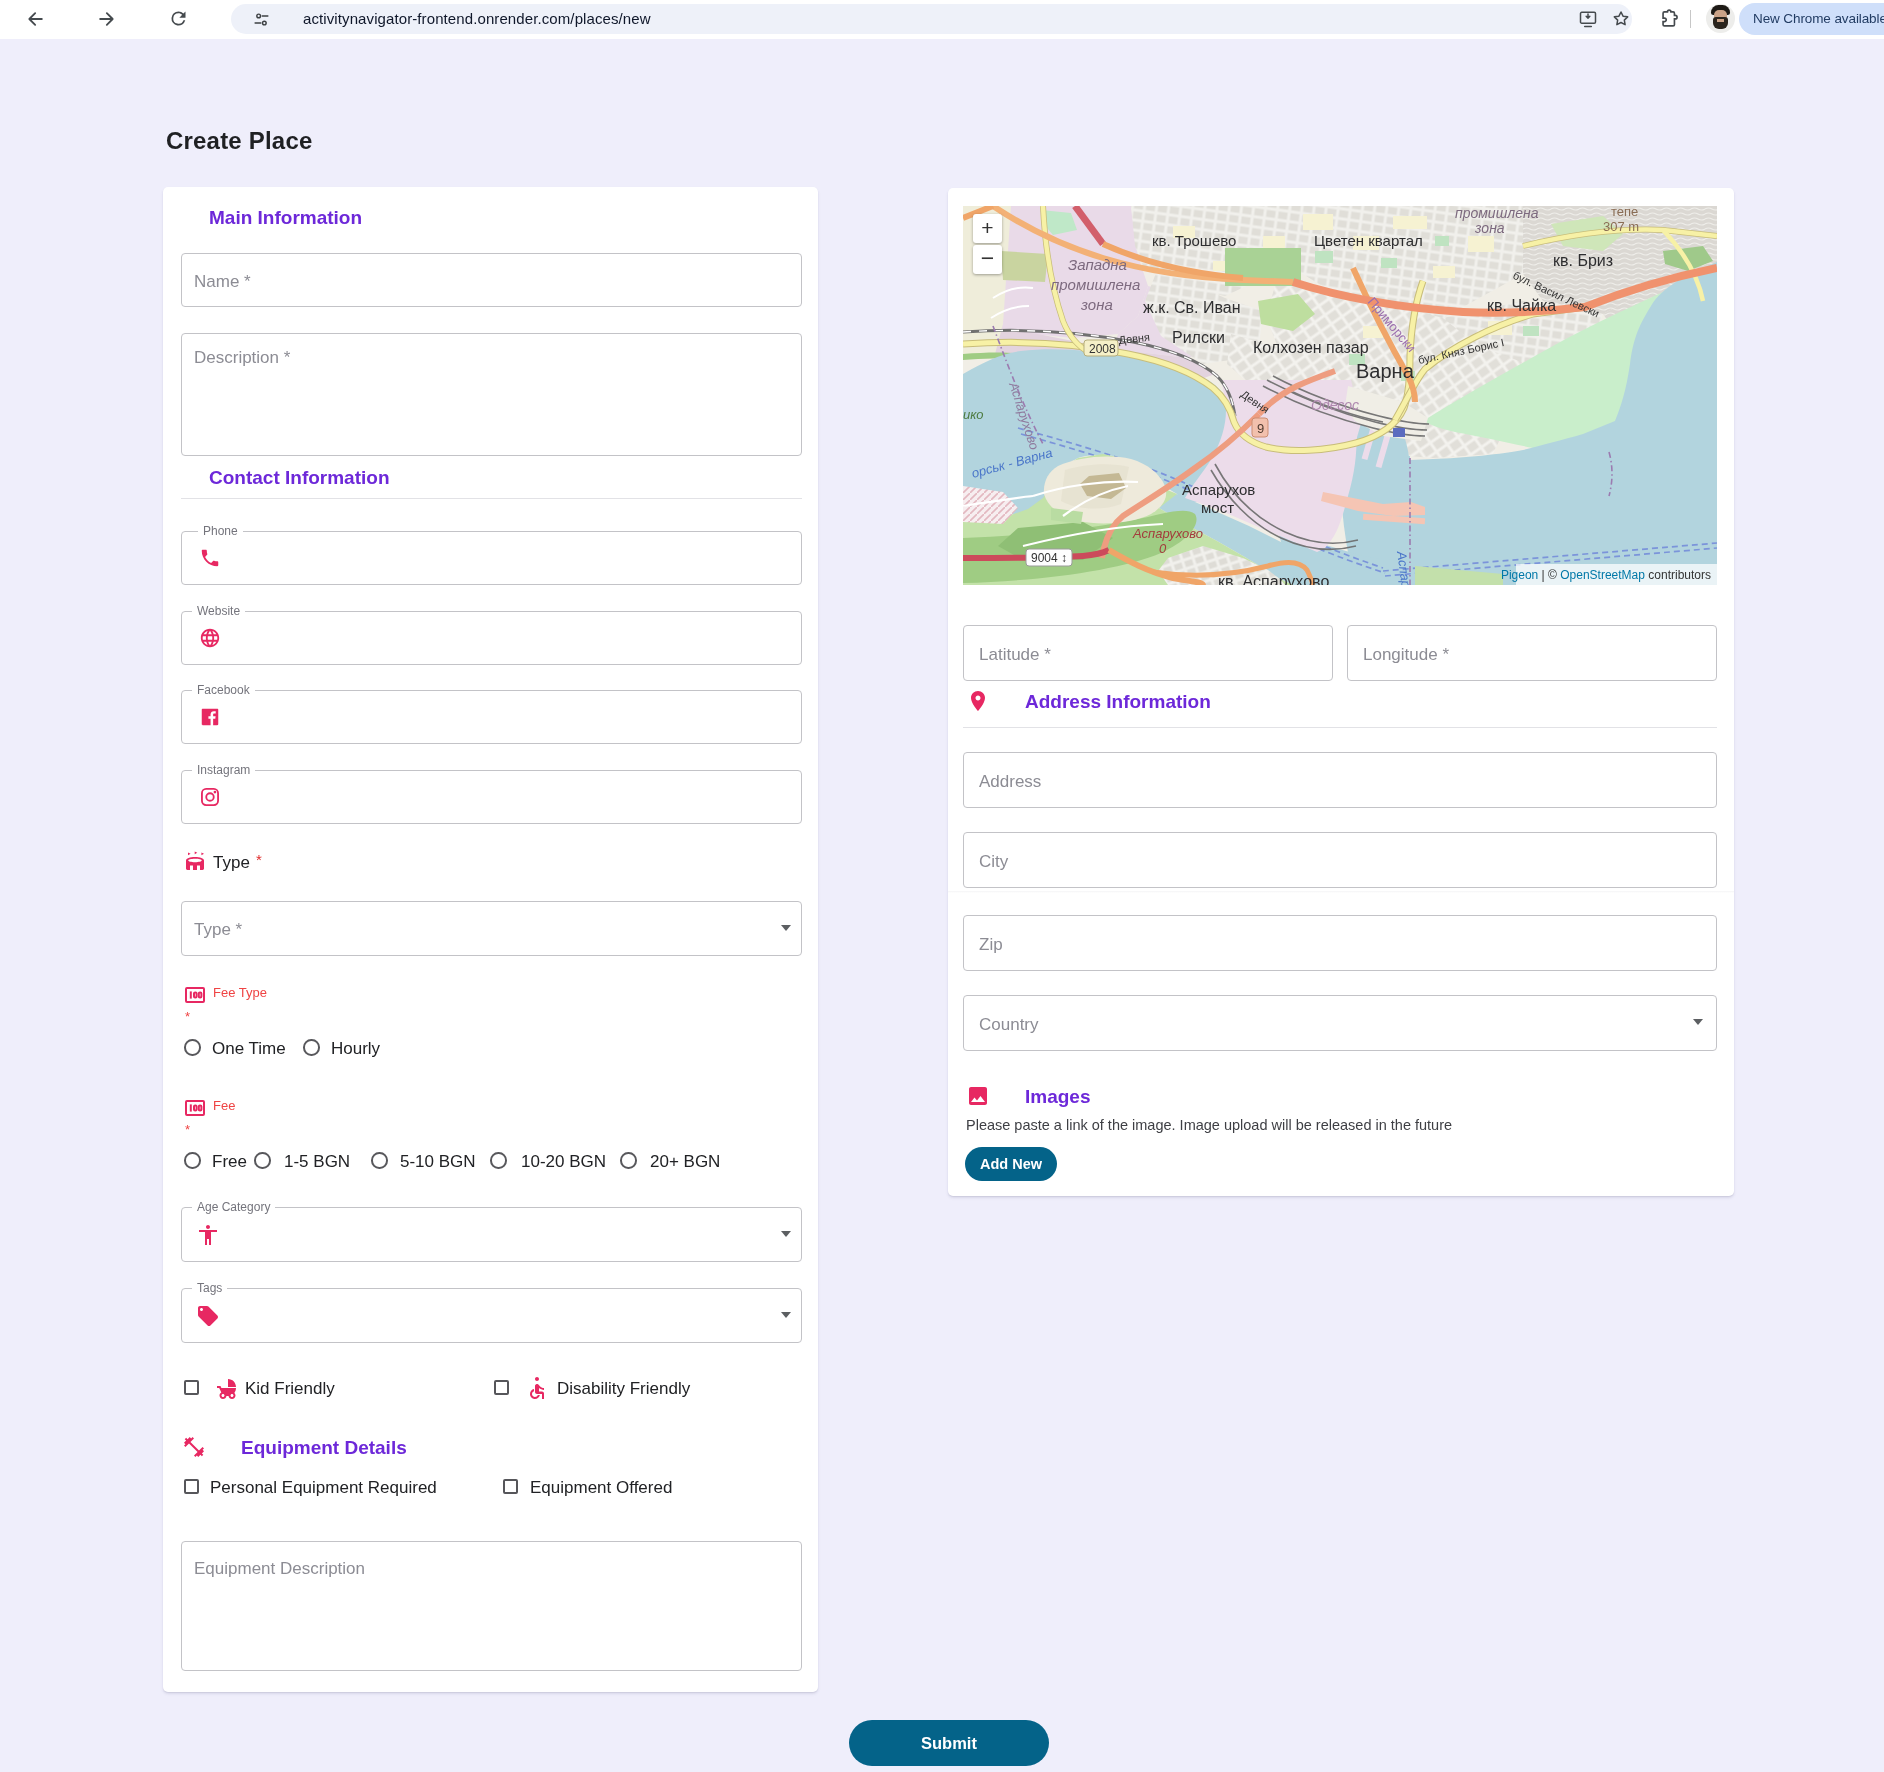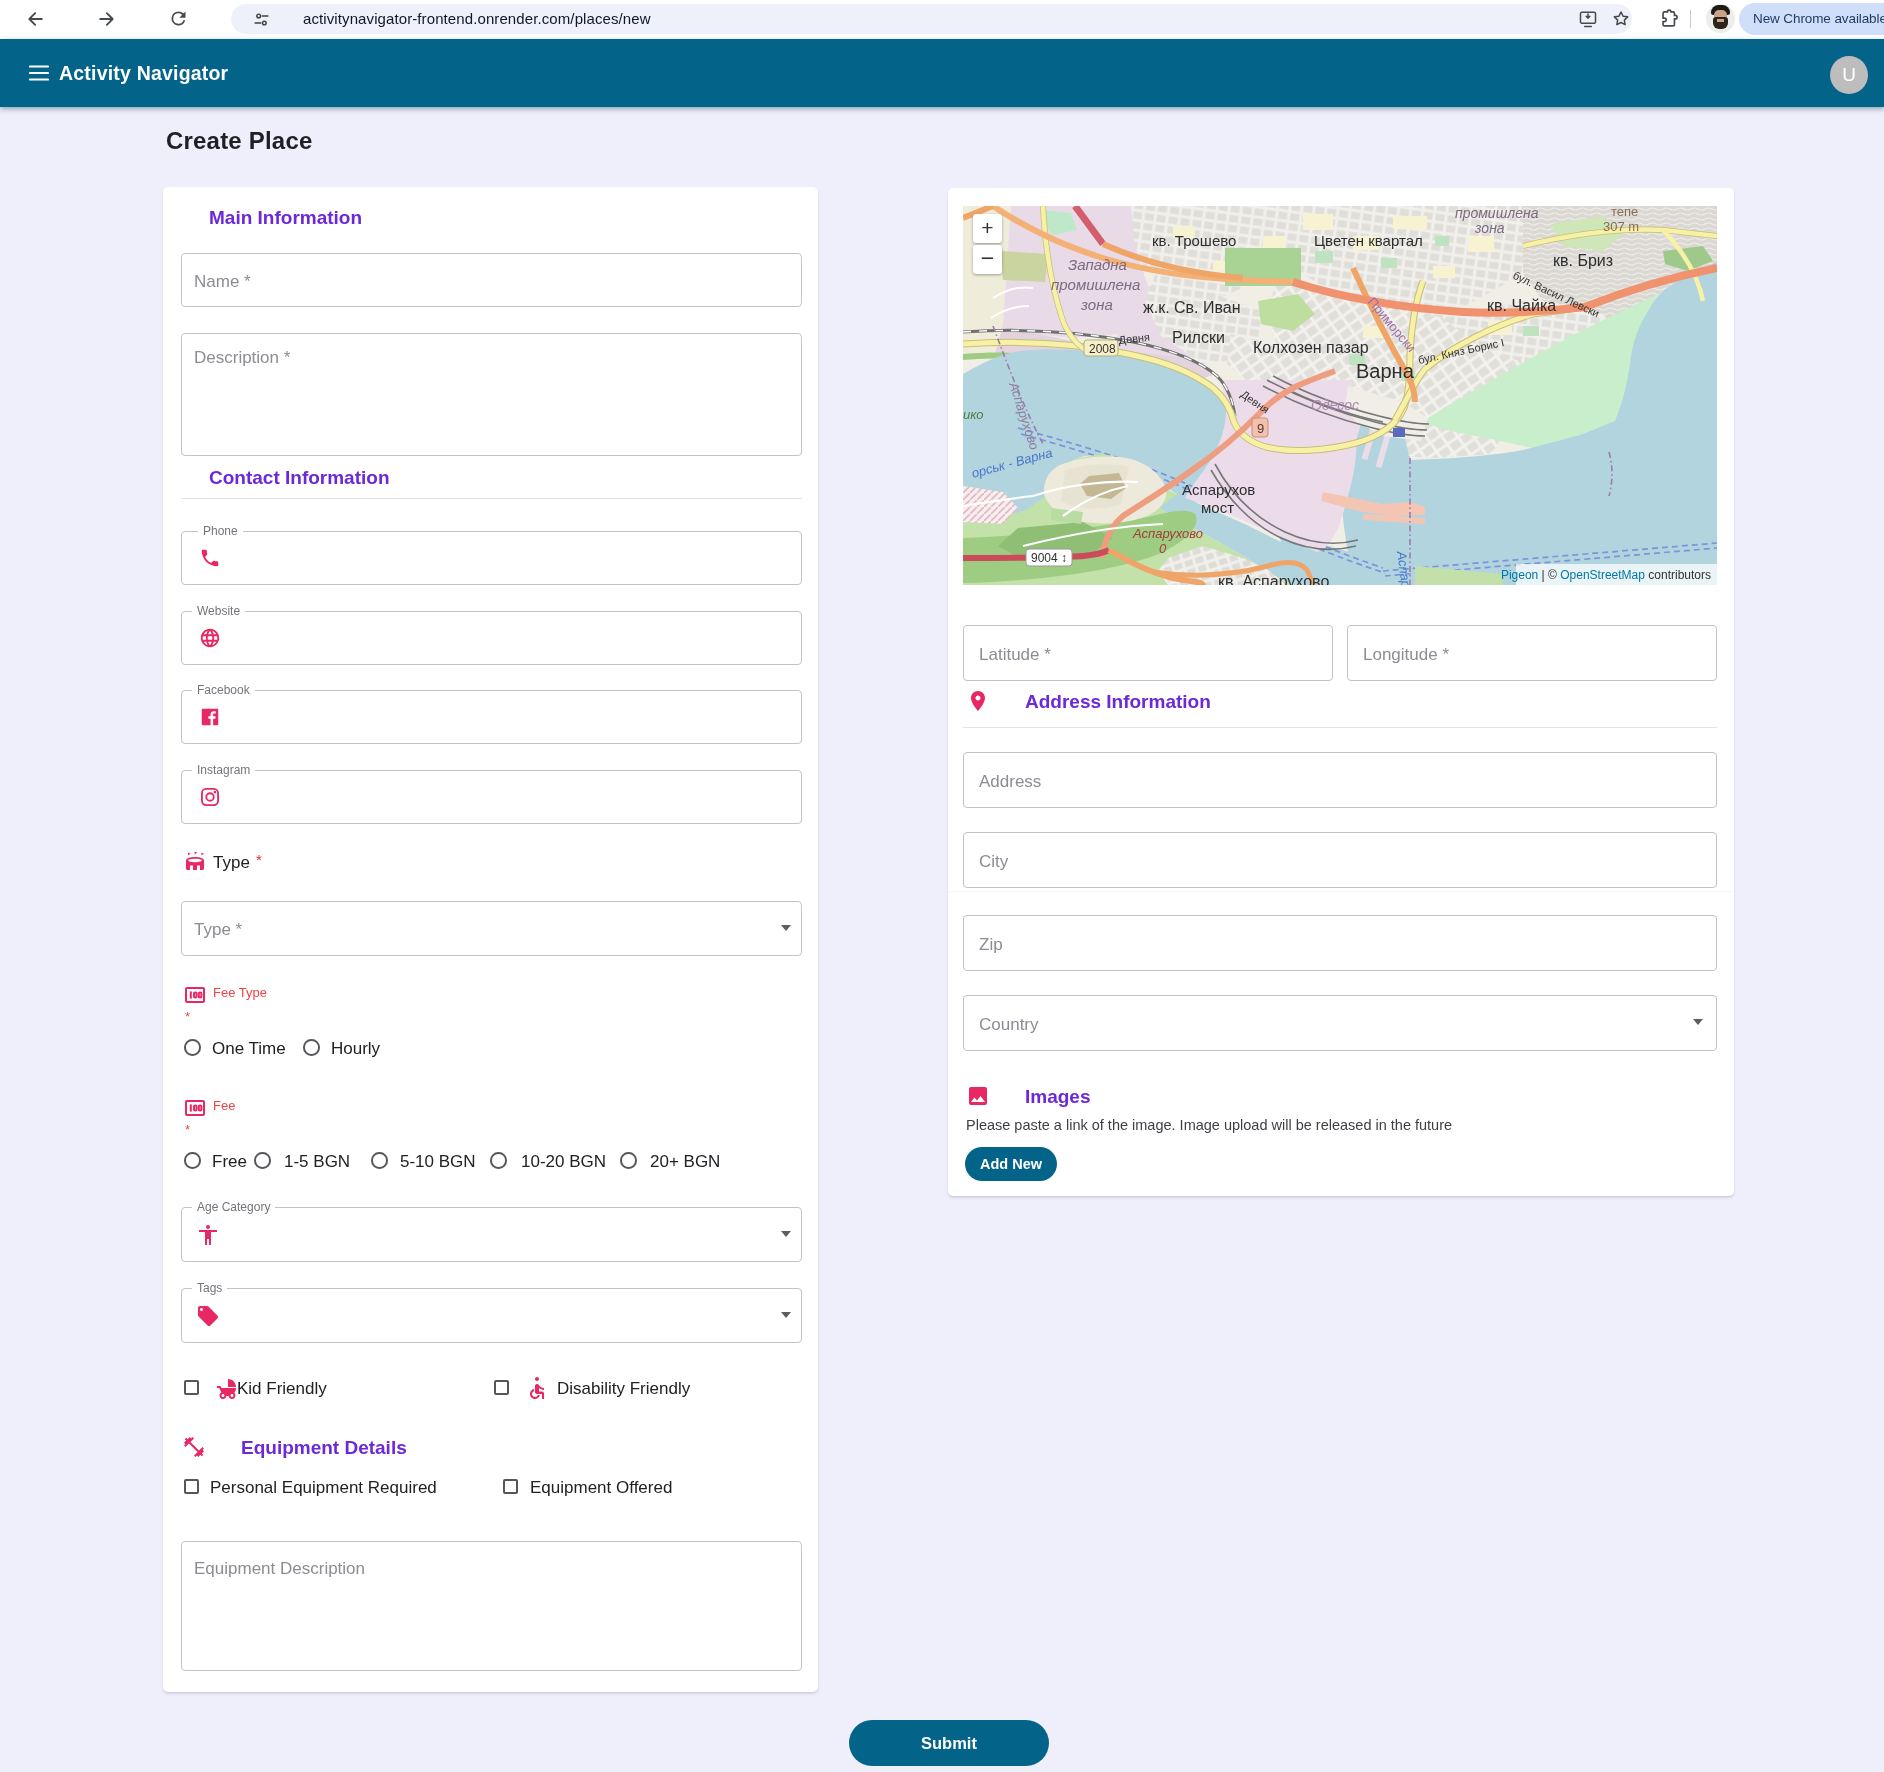--- a/index.html
+++ b/index.html
@@ -84,31 +84,20 @@
     <div style="position:absolute;left:1690px;top:10px;width:1px;height:18px;background:#c7c7c7"></div>
     <div style="position:absolute;left:1706px;top:4px;width:29px;height:29px;border-radius:50%;background:#ededeb;overflow:hidden">
       <div style="position:absolute;left:5px;top:1px;width:19px;height:10px;border-radius:9px 9px 3px 3px;background:#1d1a16"></div>
       <div style="position:absolute;left:8px;top:6px;width:13px;height:12px;border-radius:5px;background:#caa287"></div>
       <div style="position:absolute;left:7px;top:13px;width:15px;height:12px;border-radius:3px 3px 6px 6px;background:#2a241d"></div>
       <div style="position:absolute;left:11px;top:15px;width:7px;height:3px;background:#caa287"></div>
     </div>
     <div id="newchrome">New Chrome available</div>
   </div>
 
-  <div id="appbar">
-    <svg style="position:absolute;left:29px;top:26px" width="20" height="16" viewBox="0 0 20 16">
-        <g stroke="#fff" stroke-width="2.2" stroke-linecap="round">
-          <line x1="1" y1="1.5" x2="19" y2="1.5"></line>
-          <line x1="1" y1="8" x2="19" y2="8"></line>
-          <line x1="1" y1="14.5" x2="19" y2="14.5"></line>
-        </g>
-      </svg>
-    <div class="title">Activity Navigator</div>
-    <div id="uavatar">U</div>
-  </div>
 
   <div id="h-create">Create Place</div>
 
   <div id="card-left" class="card">
     <div class="sechead" style="left:18px;top:20px">Main Information</div>
 
     <div class="inp" style="left:18px;top:66px;width:621px;height:54px"></div>
     <div class="ph" style="left:31px;top:85px">Name *</div>
 
     <div class="inp" style="left:18px;top:146px;width:621px;height:123px"></div>
@@ -204,21 +193,21 @@
     <div class="notch" style="left:29px;top:1094px">Tags</div>
     <svg class="icon" style="left:33px;top:1117px" width="24" height="24" viewBox="0 0 24 24">
         <path fill="#e72862" d="M21.41 11.58l-9-9C12.05 2.22 11.55 2 11 2H4c-1.1 0-2 .9-2 2v7c0 .55.22 1.05.59 1.42l9 9c.36.36.86.58 1.41.58.55 0 1.05-.22 1.41-.59l7-7c.37-.36.59-.86.59-1.41 0-.55-.23-1.06-.59-1.42zM5.5 7C4.67 7 4 6.33 4 5.5S4.67 4 5.5 4 7 4.67 7 5.5 6.33 7 5.5 7z"></path>
       </svg>
     <div class="arrow" style="left:618px;top:1125px"></div>
 
     <div class="check" style="left:21px;top:1193px"></div>
     <svg class="icon" style="left:52px;top:1190px" width="24" height="24" viewBox="0 0 24 24">
         <path fill="#e72862" d="M13 2v8h8c0-4.42-3.58-8-8-8zm6.32 13.89C20.37 14.54 21 12.84 21 11H6.44l-.95-2H2v2h2.22s1.89 4.07 2.12 4.42c-1.1.59-1.84 1.75-1.84 3.08C4.5 20.43 6.07 22 8 22c1.76 0 3.22-1.3 3.46-3h2.08c.24 1.7 1.7 3 3.46 3 1.93 0 3.5-1.57 3.5-3.5 0-1.04-.46-1.97-1.18-2.61zM8 20c-.83 0-1.5-.67-1.5-1.5S7.17 17 8 17s1.5.67 1.5 1.5S8.83 20 8 20zm9 0c-.83 0-1.5-.67-1.5-1.5S16.17 17 17 17s1.5.67 1.5 1.5S17.83 20 17 20z"></path>
       </svg>
-    <div class="lbl16" style="left:74px;top:1192px">Kid Friendly</div>
+    <div class="lbl16" style="left:82px;top:1192px">Kid Friendly</div>
     <div class="check" style="left:331px;top:1193px"></div>
     <svg class="icon" style="left:362px;top:1190px" width="24" height="24" viewBox="0 0 24 24">
         <path fill="#e72862" d="M12 4c1.1 0 2-.9 2-2s-.9-2-2-2-2 .9-2 2 .9 2 2 2zm7 9v-2c-1.54.02-3.09-.75-4.07-1.83l-1.29-1.43c-.17-.19-.38-.34-.61-.45-.01 0-.01-.01-.02-.01H13c-.35-.2-.75-.3-1.19-.26C10.76 7.11 10 8.04 10 9.09V15c0 1.1.9 2 2 2h5v5h2v-5.5c0-1.1-.9-2-2-2h-3v-3.45c1.29 1.07 3.25 1.94 5 1.95zm-6.17 5c-.41 1.16-1.52 2-2.83 2-1.66 0-3-1.34-3-3 0-1.31.84-2.41 2-2.83V12.1c-2.28.46-4 2.48-4 4.9 0 2.76 2.24 5 5 5 2.42 0 4.44-1.72 4.9-4h-2.07z"></path>
       </svg>
     <div class="lbl16" style="left:394px;top:1192px">Disability Friendly</div>
 
     <svg class="icon" style="left:19px;top:1248px" width="24" height="24" viewBox="0 0 24 24">
         <path fill="#e72862" d="M20.57 14.86L22 13.43 20.57 12 17 15.57 8.43 7 12 3.43 10.57 2 9.14 3.43 7.71 2 5.57 4.14 4.14 2.71 2.71 4.14l1.43 1.43L2 7.71l1.43 1.43L2 10.57 3.43 12 7 8.43 15.57 17 12 20.57 13.43 22l1.43-1.43L16.29 22l2.14-2.14 1.43 1.43 1.43-1.43-1.43-1.43L22 16.29z"></path>
       </svg>
     <div class="sechead" style="left:50px;top:1250px">Equipment Details</div>

